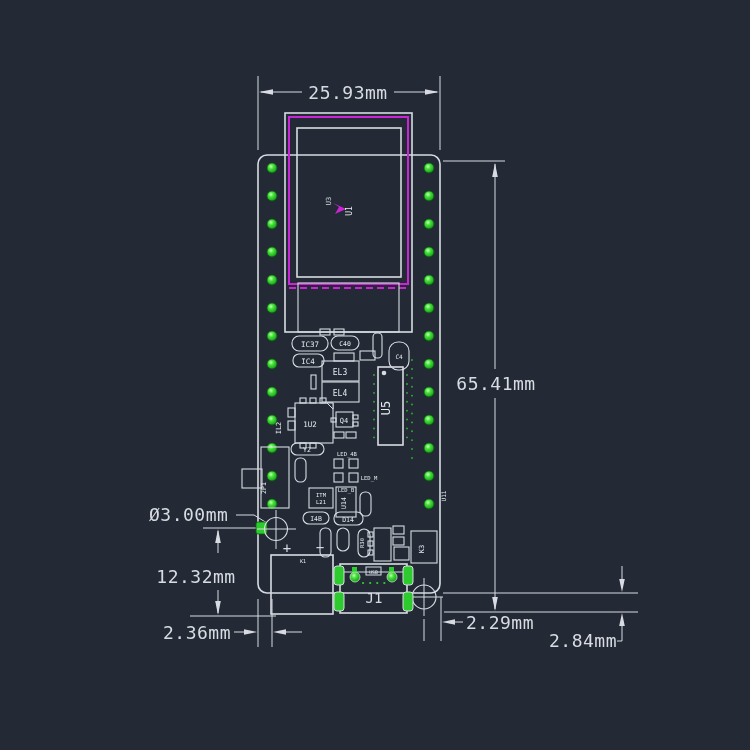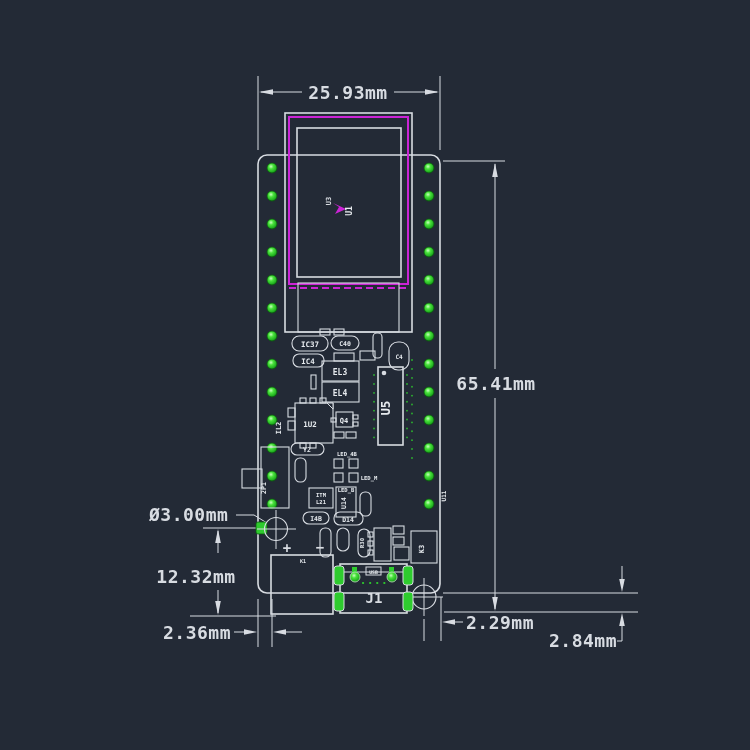--- a/index.html
+++ b/index.html
@@ -1,19 +1,19 @@
 <!DOCTYPE html>
 <html><head>
 <meta charset="utf-8">
 <style>
   :root{
     --bg:#232a36; --line:#d8dce2; --mag:#cb24d6; --grn:#2ecb2e; --gtxt:#3ed63e;
   }
   html,body{margin:0;padding:0;background:var(--bg);}
-  .stage{width:750px;height:750px;position:relative;background:var(--bg);overflow:hidden;font-weight:bold;}
+  .stage{width:750px;height:750px;position:relative;background:var(--bg);overflow:hidden;}
   svg{position:absolute;left:0;top:0;}
   text{font-family:"DejaVu Sans Mono", monospace;fill:var(--line);}
   .dimtxt{font-size:18px;letter-spacing:.5px;}
   .lbl{fill:#e6eaee;}
   .w{stroke:var(--line);fill:none;stroke-width:1.1;}
   .w2{stroke:var(--line);fill:none;stroke-width:1.6;}
   .thin{stroke:var(--line);fill:none;stroke-width:1;}
   .arr{fill:var(--line);stroke:none;}
   .magr{stroke:var(--mag);fill:none;stroke-width:2;}
   .gdots{stroke:var(--grn);stroke-width:2.2;stroke-dasharray:.1 7;stroke-linecap:round;fill:none;}

